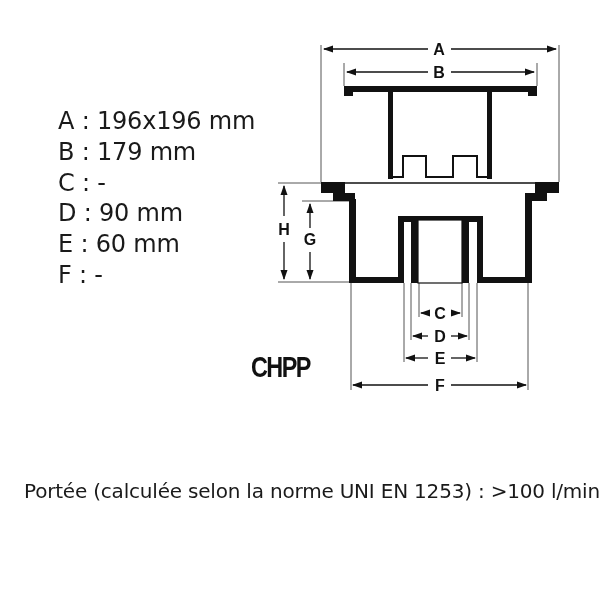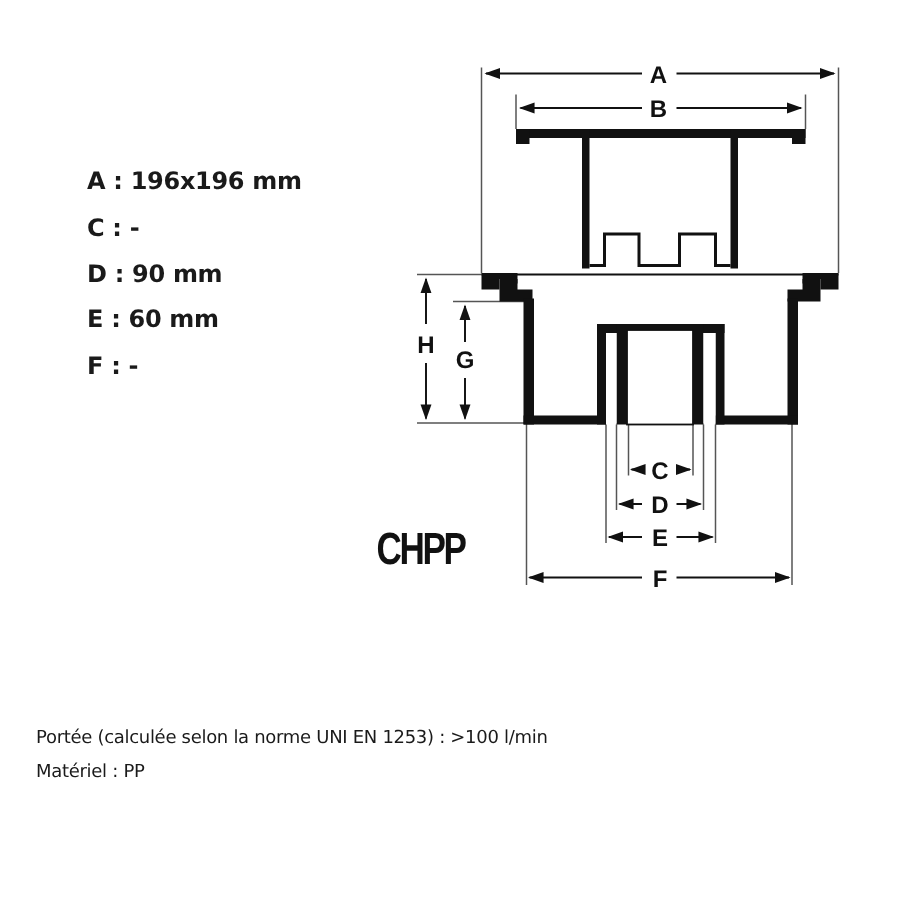--- a/index.html
+++ b/index.html
@@ -1,28 +1,29 @@
 <!DOCTYPE html>
 <html><head>
 <meta charset="utf-8">
 <style>
   html, body { margin:0; padding:0; background:#ffffff; }
   body { width:600px; height:600px; position:relative; overflow:hidden; font-family:"DejaVu Sans", sans-serif; color:#1a1a1a; }
   .specs { position:absolute; left:58px; top:106px; }
-  .spec-row { font-size:16px; line-height:30.8px; white-space:nowrap; letter-spacing:-0.2px;font-weight:bold; }
+  .spec-row { font-size:24px; line-height:30.8px; white-space:nowrap; letter-spacing:-0.2px; }
   .model { position:absolute; left:251px; top:350px; font-family:"Liberation Sans", sans-serif; font-weight:bold; font-size:30px; letter-spacing:-2px; transform:scaleX(0.78); transform-origin:left top; color:#111; }
-  .footer { position:absolute; left:24px; top:480px; font-size:12px; line-height:23px; white-space:nowrap; letter-spacing:-0.2px; }
+  .footer { position:absolute; left:24px; top:480px; font-size:20px; line-height:23px; white-space:nowrap; letter-spacing:-0.2px; }
   svg { position:absolute; left:0; top:0; }
   .dimlbl { font-family:"Liberation Sans", sans-serif; font-weight:bold; font-size:16px; fill:#111; }
 </style>
 </head>
 <body>
 
 <div class="specs">
   <div class="spec-row">A : 196x196 mm</div>
+  <div class="spec-row">B : 179 mm</div>
   <div class="spec-row">C : -</div>
   <div class="spec-row">D : 90 mm</div>
   <div class="spec-row">E : 60 mm</div>
   <div class="spec-row">F : -</div>
 </div>
 
 <div class="model">CHPP</div>
 
 <svg width="600" height="600" viewBox="0 0 600 600">
   <defs>
@@ -112,14 +113,13 @@
   <g fill="#fff">
     <rect x="404" y="222" width="7" height="61"></rect>
     <rect x="469" y="222" width="8" height="61"></rect>
     <rect x="418" y="220" width="44" height="63"></rect>
   </g>
   <rect x="418" y="220" width="44" height="63" fill="none" stroke="#111" stroke-width="1.2"></rect>
 </svg>
 
 <div class="footer">
   <div>Portée (calculée selon la norme UNI EN 1253) : &gt;100 l/min</div>
-  <div>Matériel : PP</div>
 </div>
 
 </body></html>

